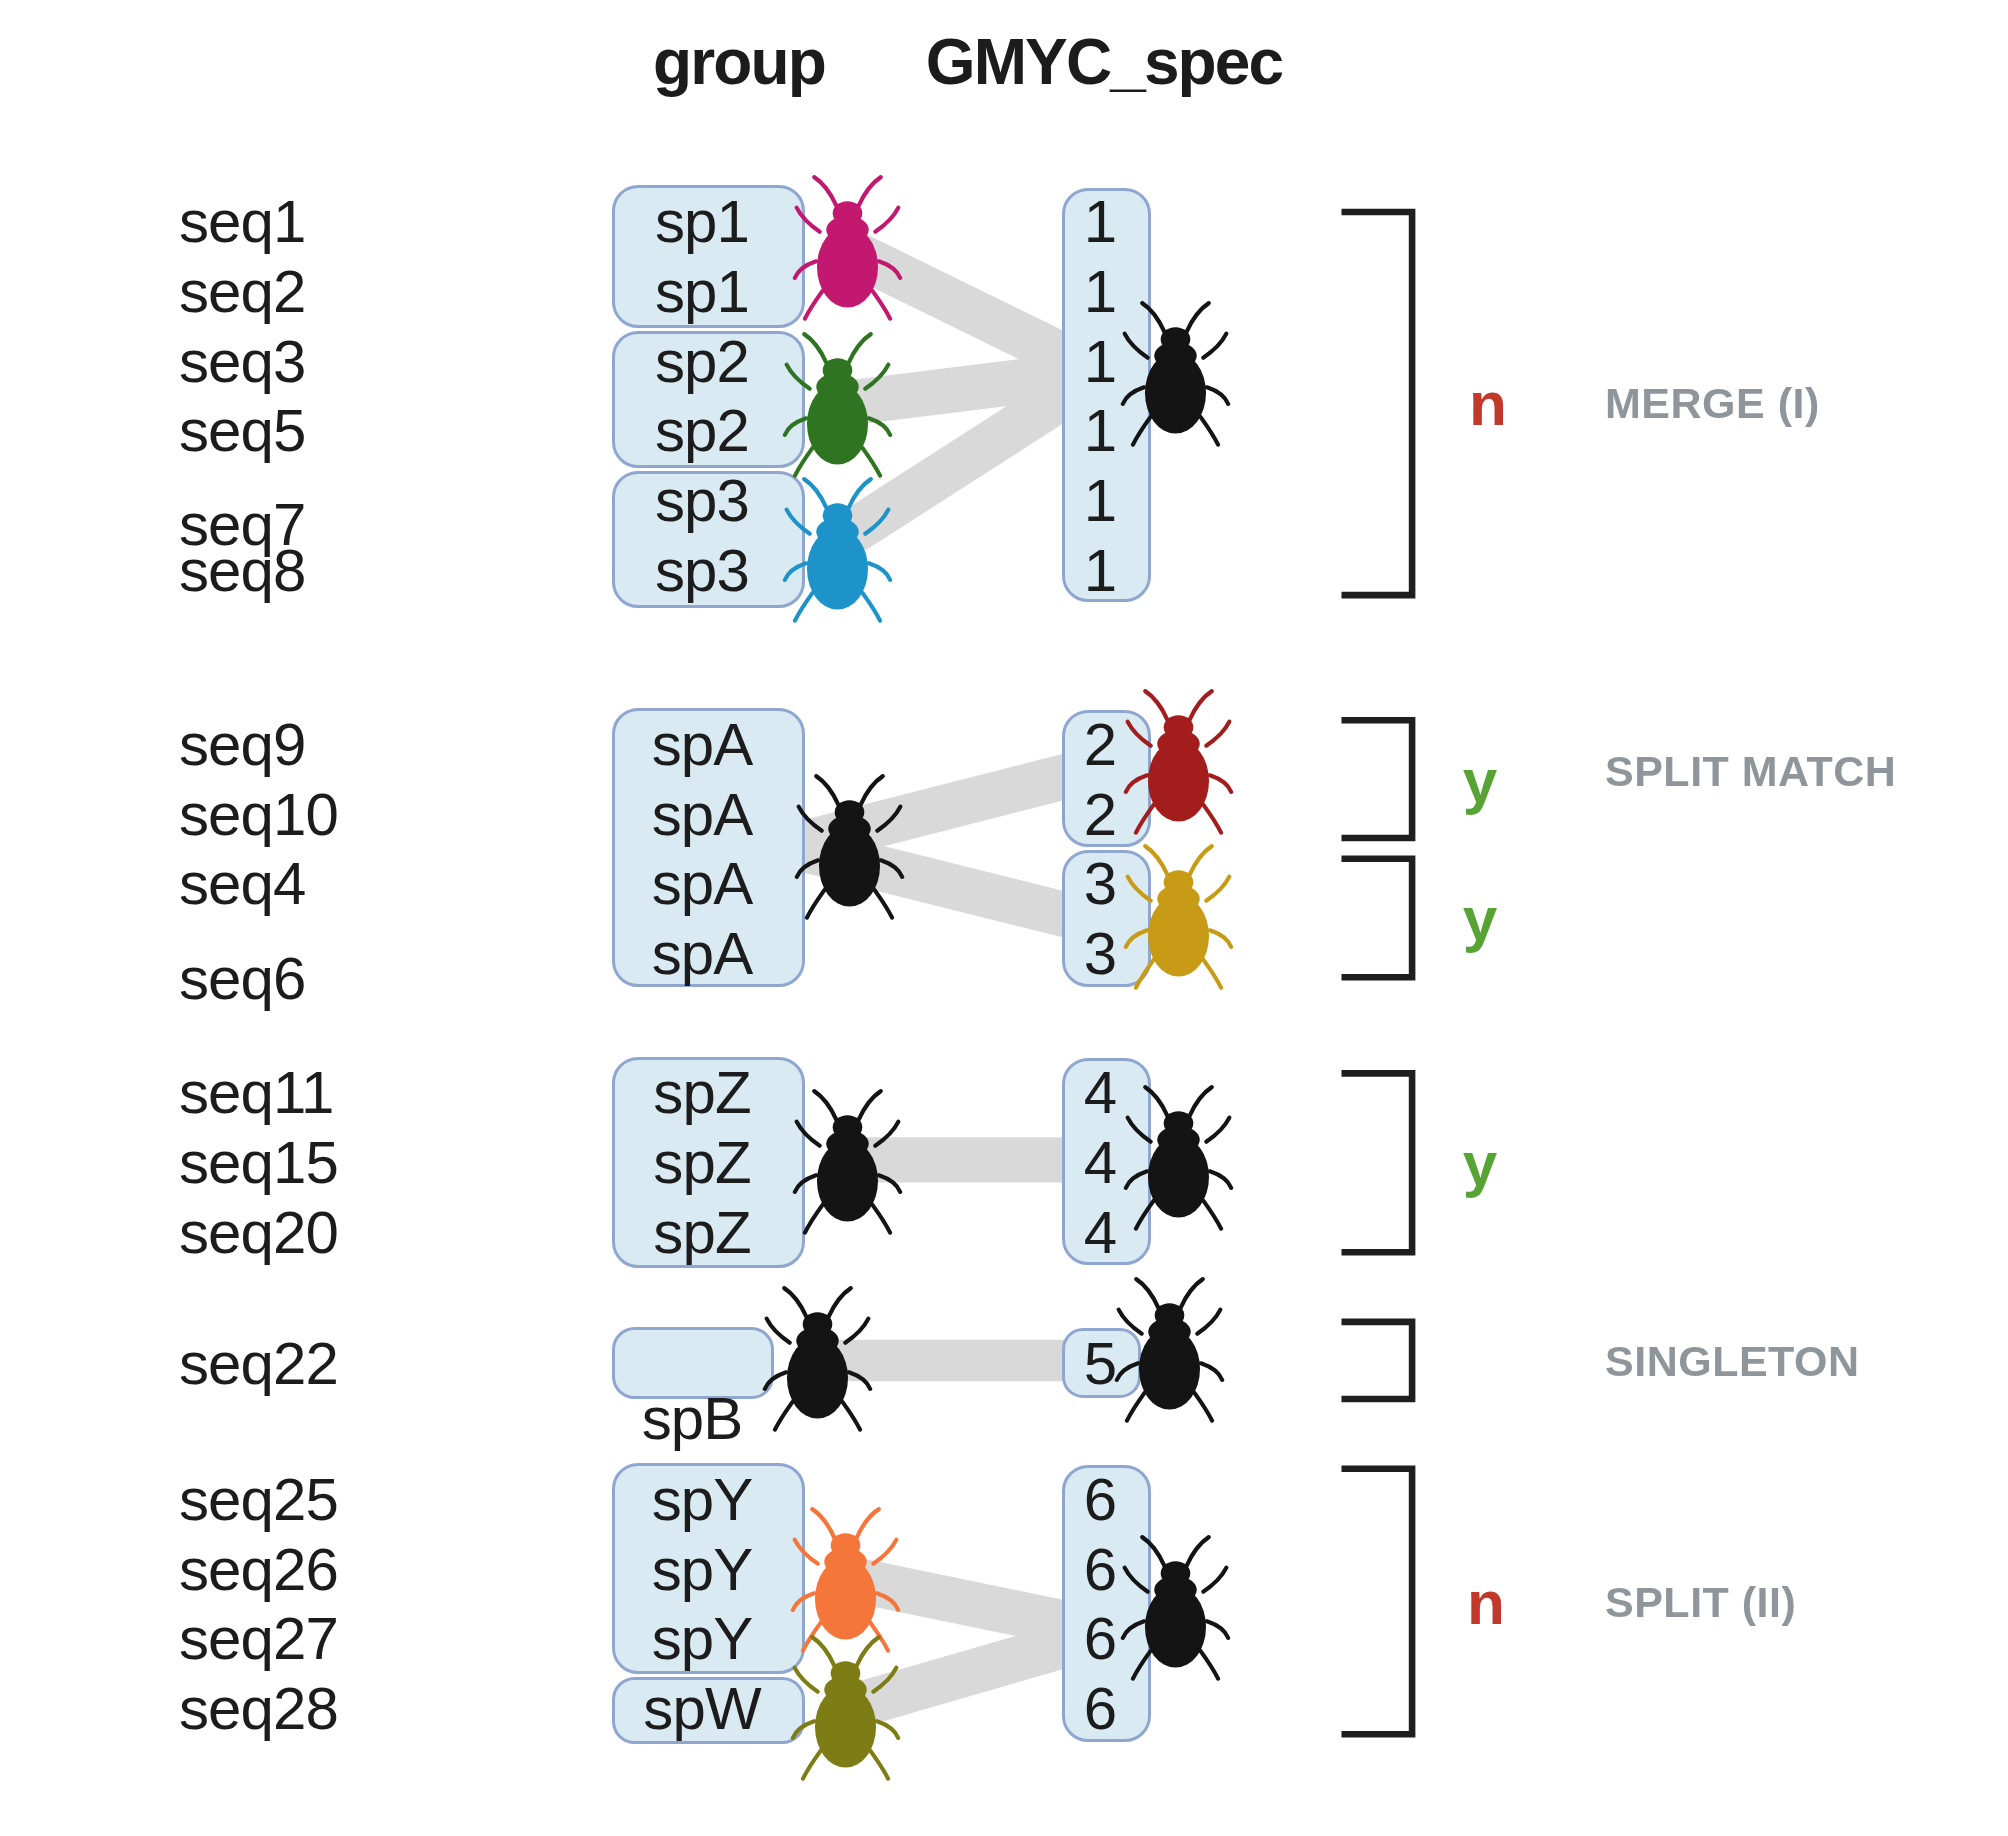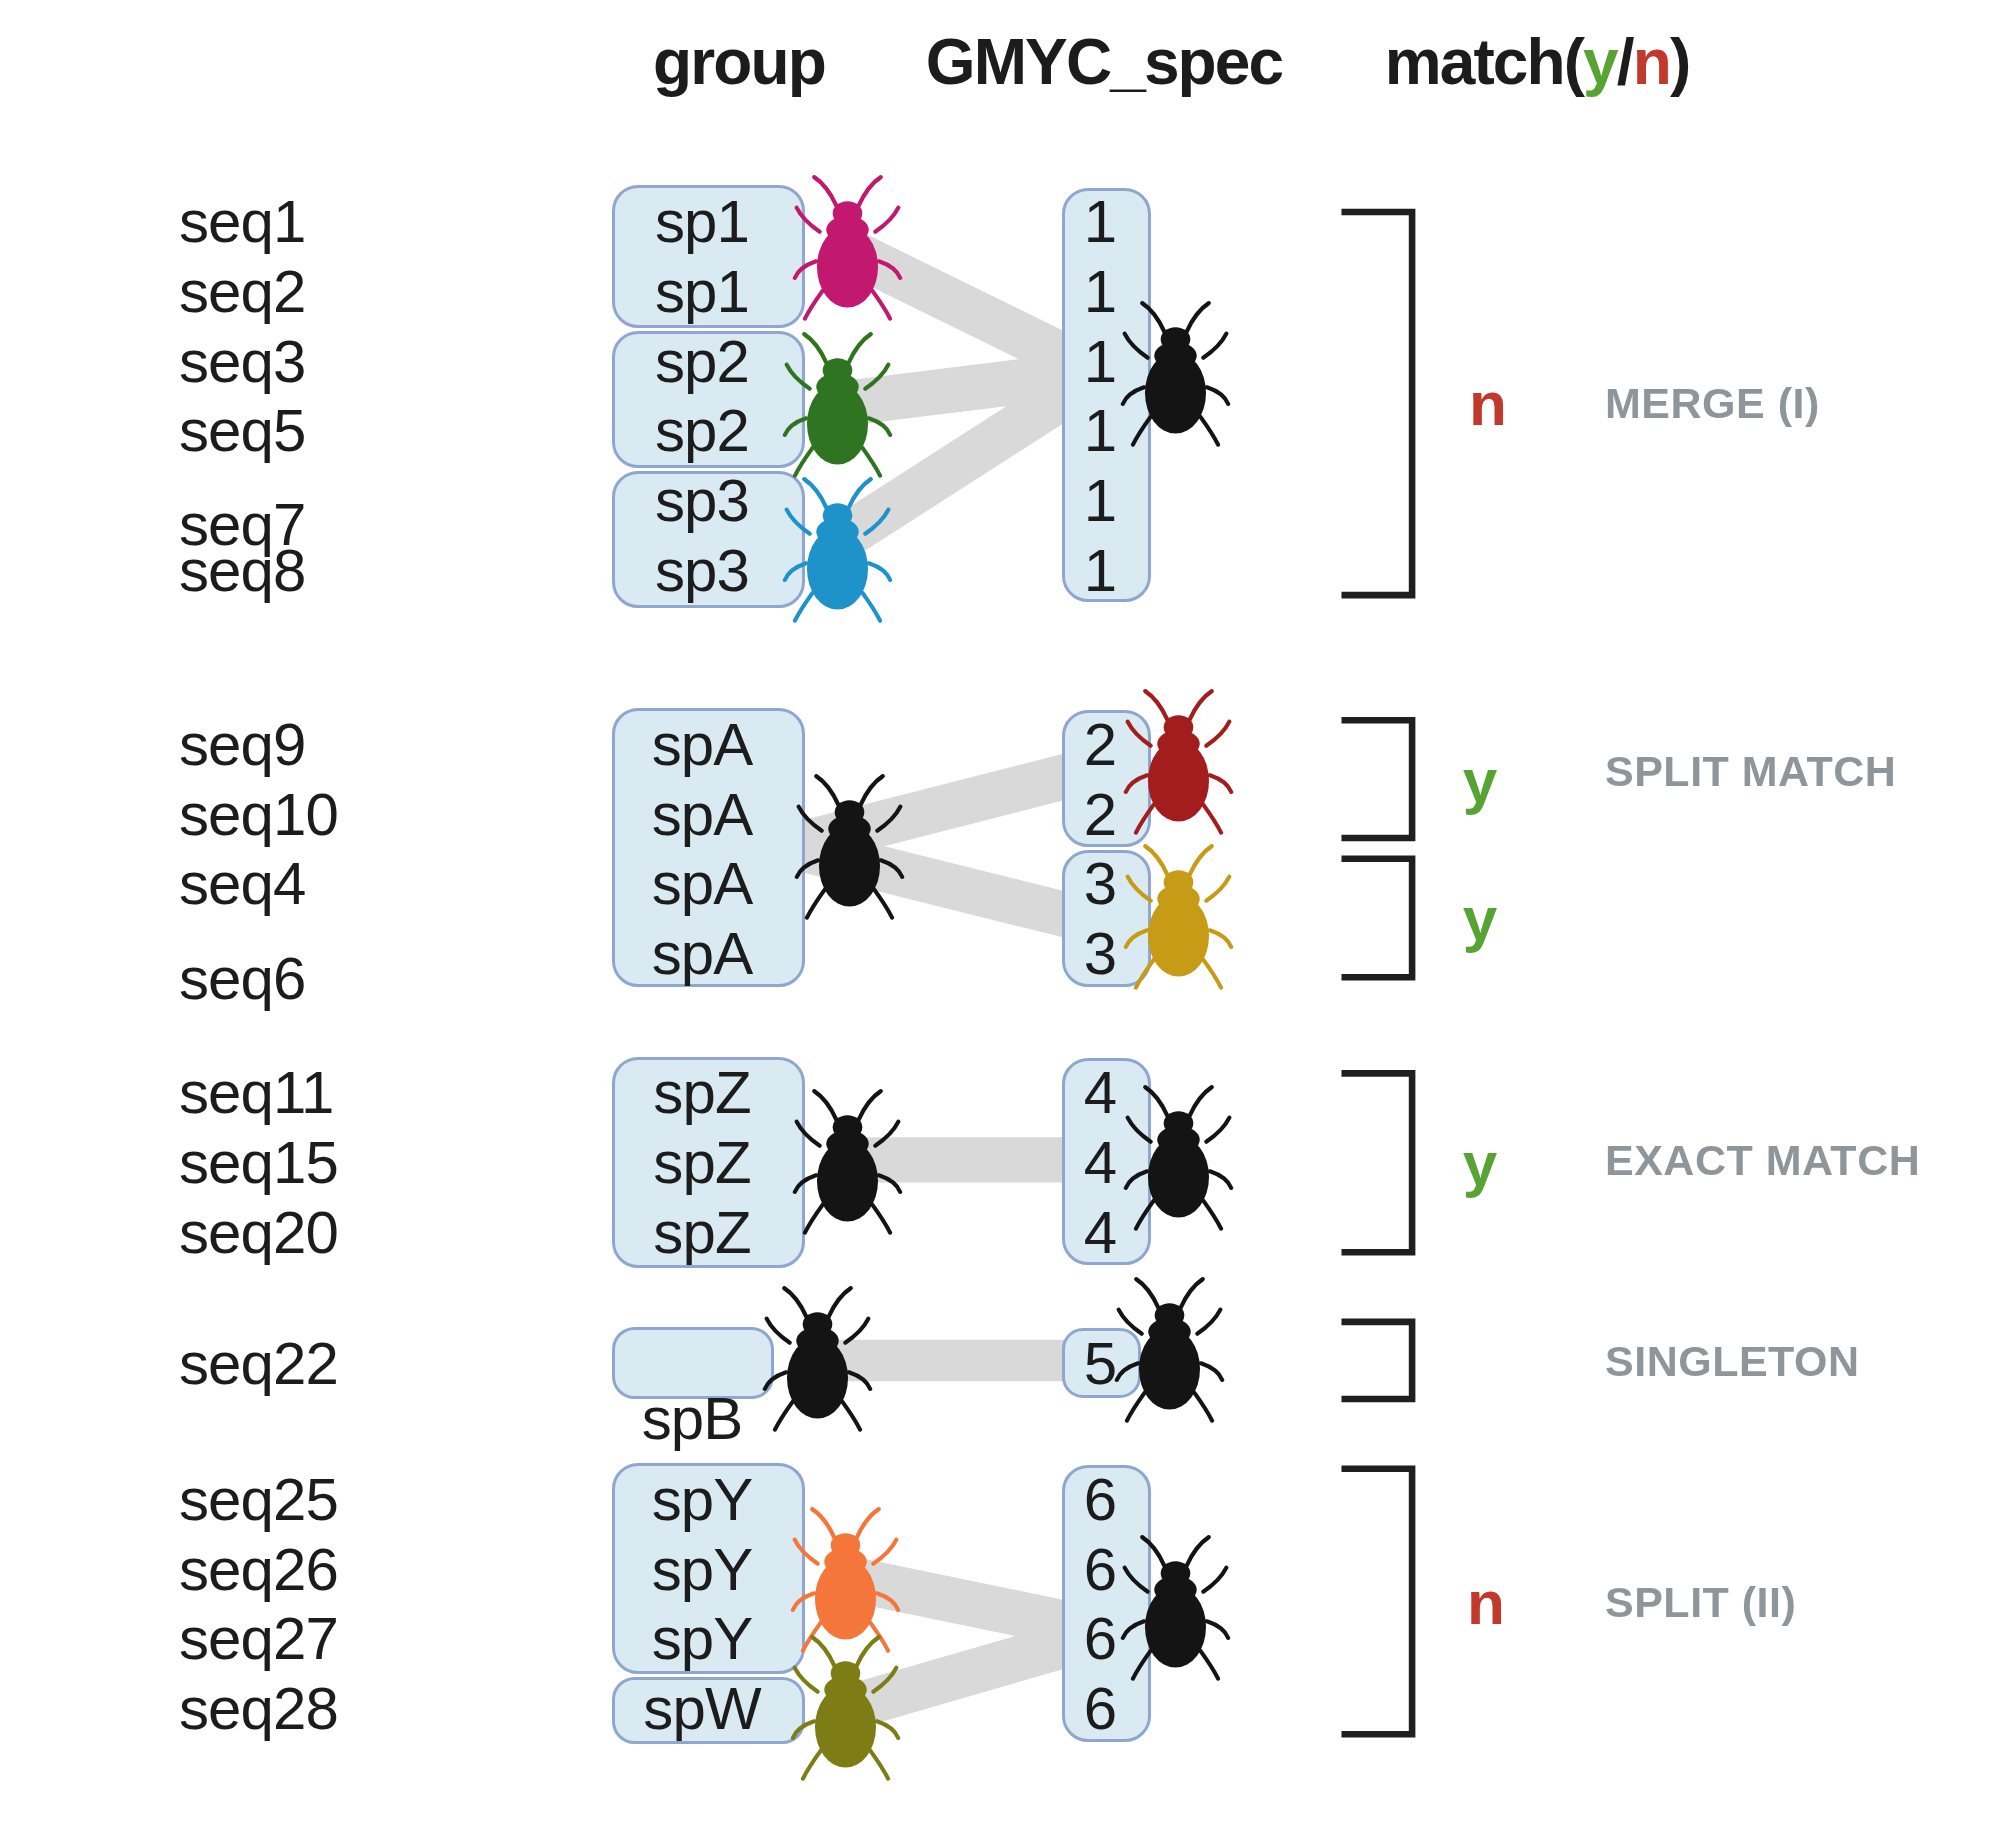--- a/index.html
+++ b/index.html
@@ -145,21 +145,20 @@
     </svg>
   <svg class="beetle" viewBox="0 0 120 160" style="left: 1114px; top: 1274px; color: rgb(20, 20, 20);">
       <use href="#beetle-shape"></use>
     </svg>
   <svg class="beetle" viewBox="0 0 120 160" style="left: 1120px; top: 1532px; color: rgb(20, 20, 20);">
       <use href="#beetle-shape"></use>
     </svg>
 
   <div class="hdr" style="left:739px;top:62px">group</div>
   <div class="hdr" style="left:1104px;top:62px">GMYC_spec</div>
-  <div class="hdr" style="left:1537px;top:62px"><span>match(</span><span class="y-col">y</span><span>/</span><span class="n-col">n</span><span>)</span></div>
 
   <div class="seq" style="top:221px">seq1</div>
   <div class="seq" style="top:291px">seq2</div>
   <div class="seq" style="top:361px">seq3</div>
   <div class="seq" style="top:430px">seq5</div>
   <div class="seq" style="top:524px">seq7</div>
   <div class="seq" style="top:570px">seq8</div>
 
   <div class="seq" style="top:744px">seq9</div>
   <div class="seq" style="top:814px">seq10</div>
@@ -224,18 +223,17 @@
   <div class="gtxt" style="left:1100px;top:1708px">6</div>
 
   <div class="ylabel n-col" style="left:1488px;top:403px">n</div>
   <div class="ylabel y-col" style="left:1480px;top:780px">y</div>
   <div class="ylabel y-col" style="left:1480px;top:918px">y</div>
   <div class="ylabel y-col" style="left:1480px;top:1163px">y</div>
   <div class="ylabel n-col" style="left:1486px;top:1602px">n</div>
 
   <div class="glabel" style="top:403px">MERGE (I)</div>
   <div class="glabel" style="top:771px">SPLIT MATCH</div>
-  <div class="glabel" style="top:1160px">EXACT MATCH</div>
   <div class="glabel" style="top:1361px">SINGLETON</div>
   <div class="glabel" style="top:1602px">SPLIT (II)</div>
 
 </div>
 
 
 </body></html>

